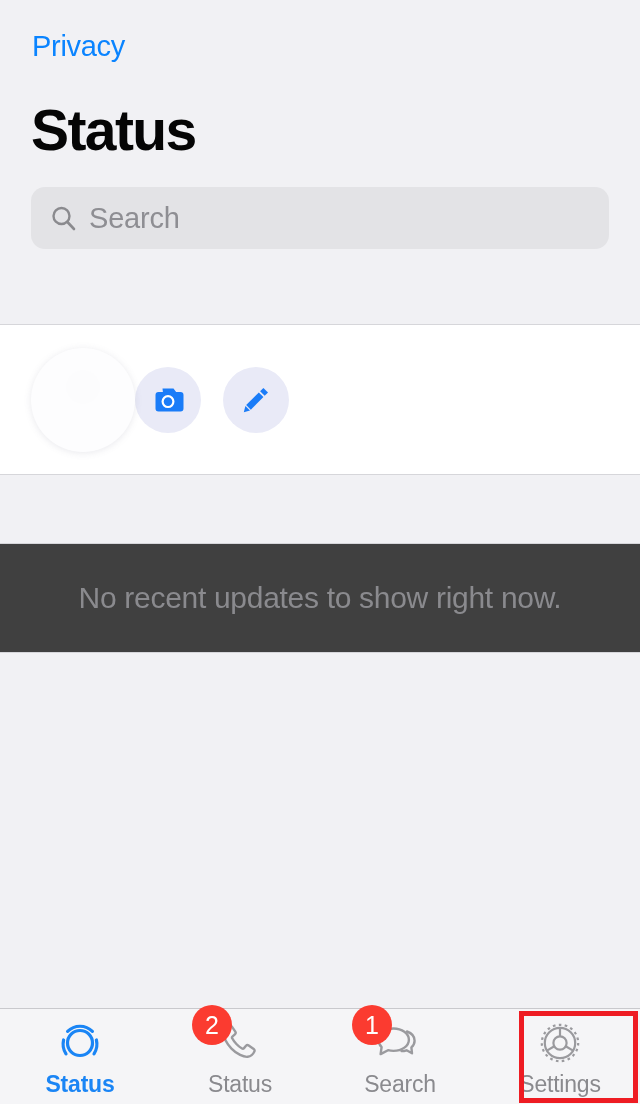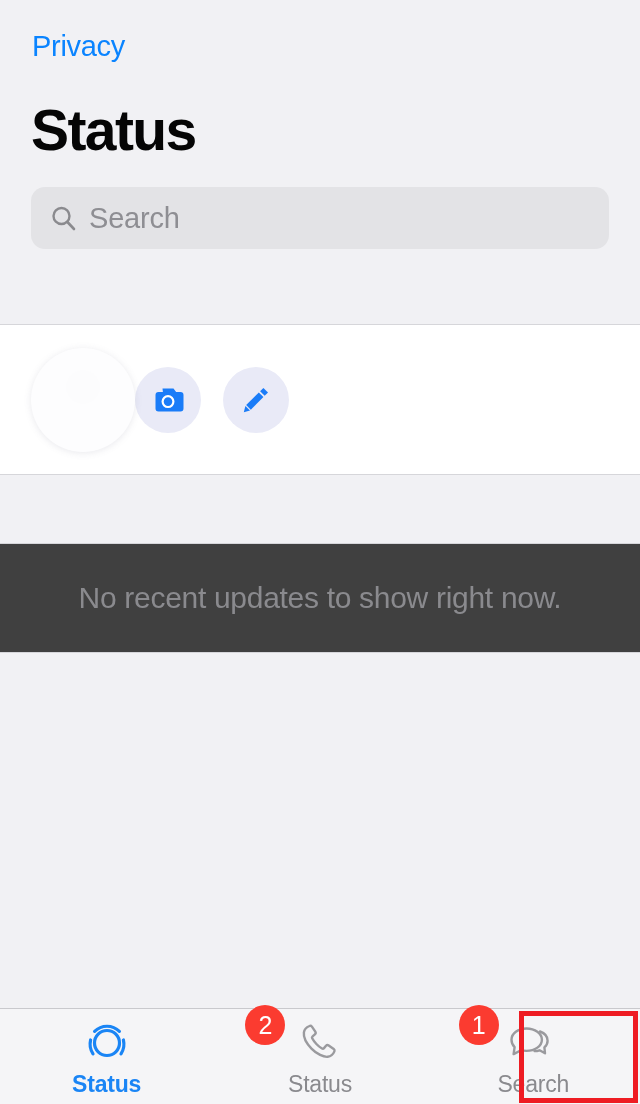--- a/index.html
+++ b/index.html
@@ -352,17 +352,32 @@
       <span class="tab-icon">
         <svg width="52" height="44" viewBox="0 0 52 44">
           <path d="M33.0 10.5 c4.5 1.6 7.6 5.1 7.6 9.2 c0 2.6 -1.2 4.9 -3.2 6.6 l0.6 6.0 l-5.4 -3.0 c-1.6 0.5 -3.3 0.8 -5.1 0.8" fill="none" stroke="#9a9a9e" stroke-width="2.4" stroke-linejoin="round" stroke-linecap="round"></path>
           <path d="M19.5 7.5 c8.5 0 15.4 5.0 15.4 11.2 c0 6.2 -6.9 11.2 -15.4 11.2 c-1.9 0 -3.8 -0.25 -5.5 -0.7 l-7.4 3.9 l1.0 -7.0 c-2.0 -2.0 -3.1 -4.5 -3.1 -7.4 c0 -6.2 6.5 -11.2 15.0 -11.2 z" fill="#f5f5f7" stroke="#9a9a9e" stroke-width="2.4" stroke-linejoin="round"></path>
         </svg>
       </span>
       <span class="badge">1</span>
       <span class="tab-label">Search</span>
     </div>
 
+    <div class="tab-item">
+      <span class="tab-icon">
+        <svg width="50" height="50" viewBox="0 0 50 50">
+          <g fill="none" stroke="#9a9a9e" stroke-width="2.2">
+            <circle cx="25" cy="25" r="18.2" stroke-dasharray="2.6 3.4"></circle>
+            <circle cx="25" cy="25" r="15.2"></circle>
+            <circle cx="25" cy="25" r="6.6"></circle>
+            <line x1="25" y1="9.9" x2="25" y2="18.4"></line>
+            <line x1="11.9" y1="32.6" x2="19.3" y2="28.3"></line>
+            <line x1="38.1" y1="32.6" x2="30.7" y2="28.3"></line>
+          </g>
+        </svg>
+      </span>
+      <span class="tab-label">Settings</span>
+    </div>
 
     <div class="highlight-box" style="left:519px; top:2px; width:119px; height:92px;"></div>
   </div>
 
 </div>
 
 </body></html>

